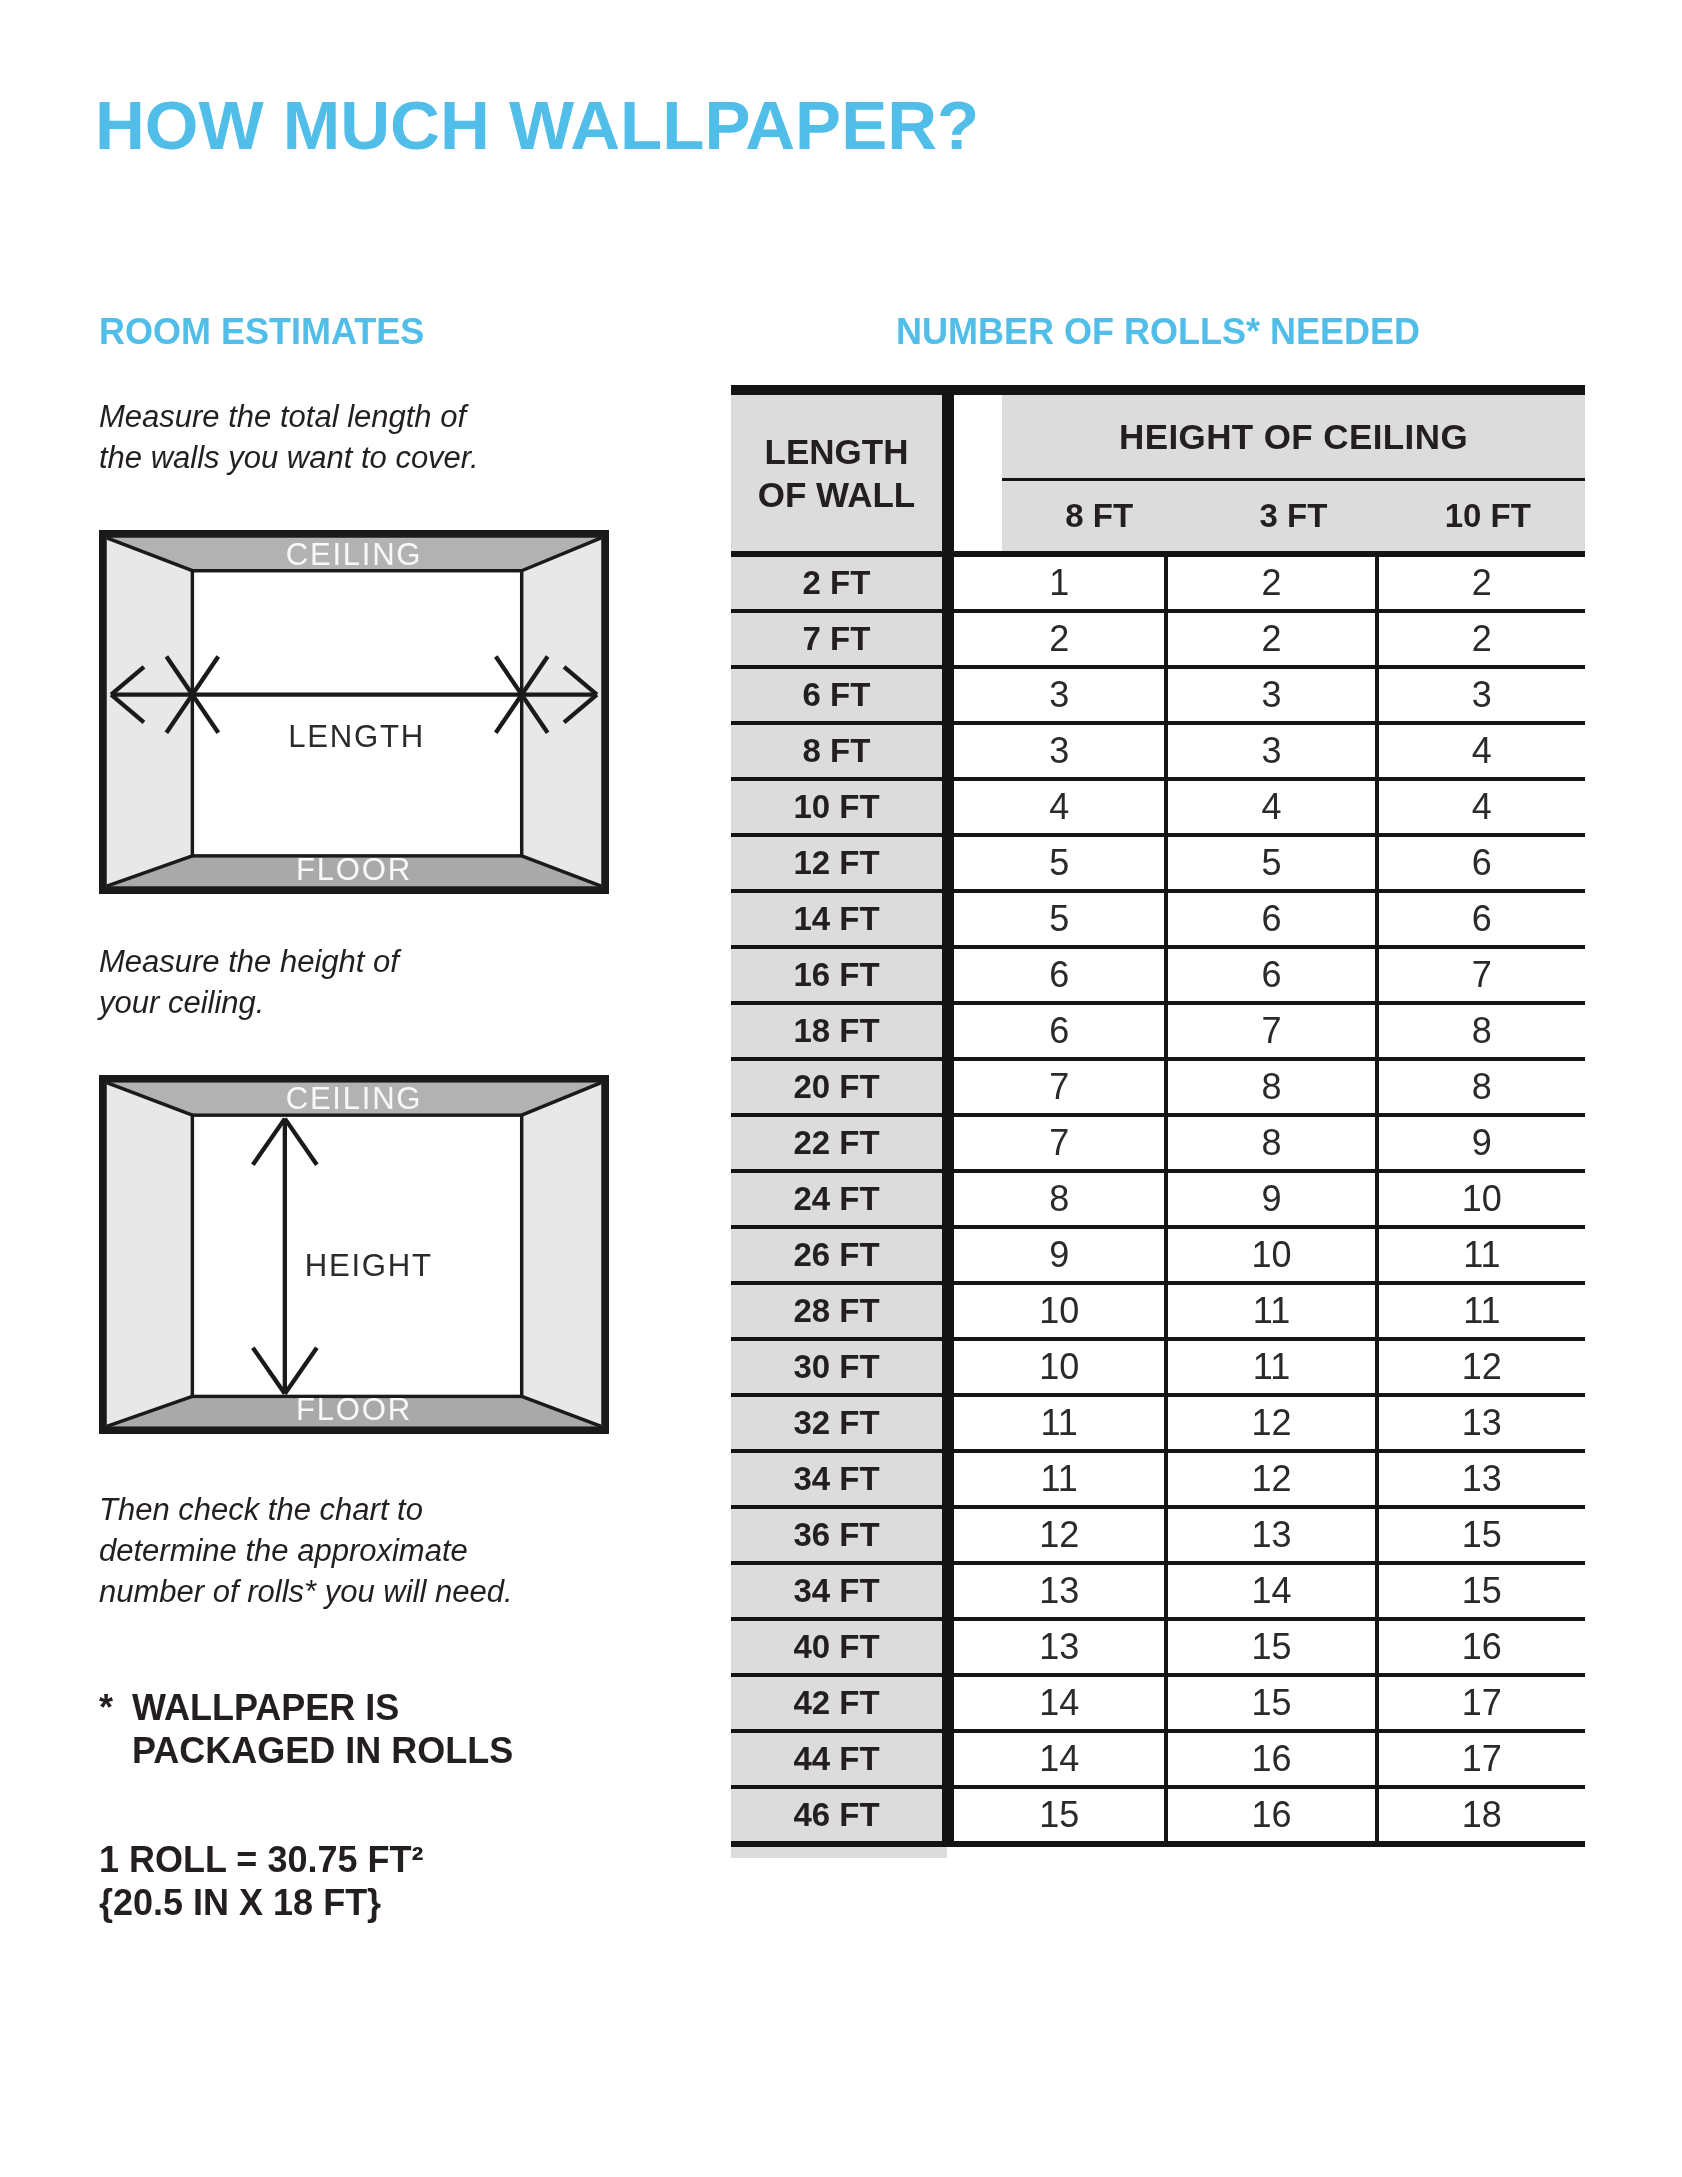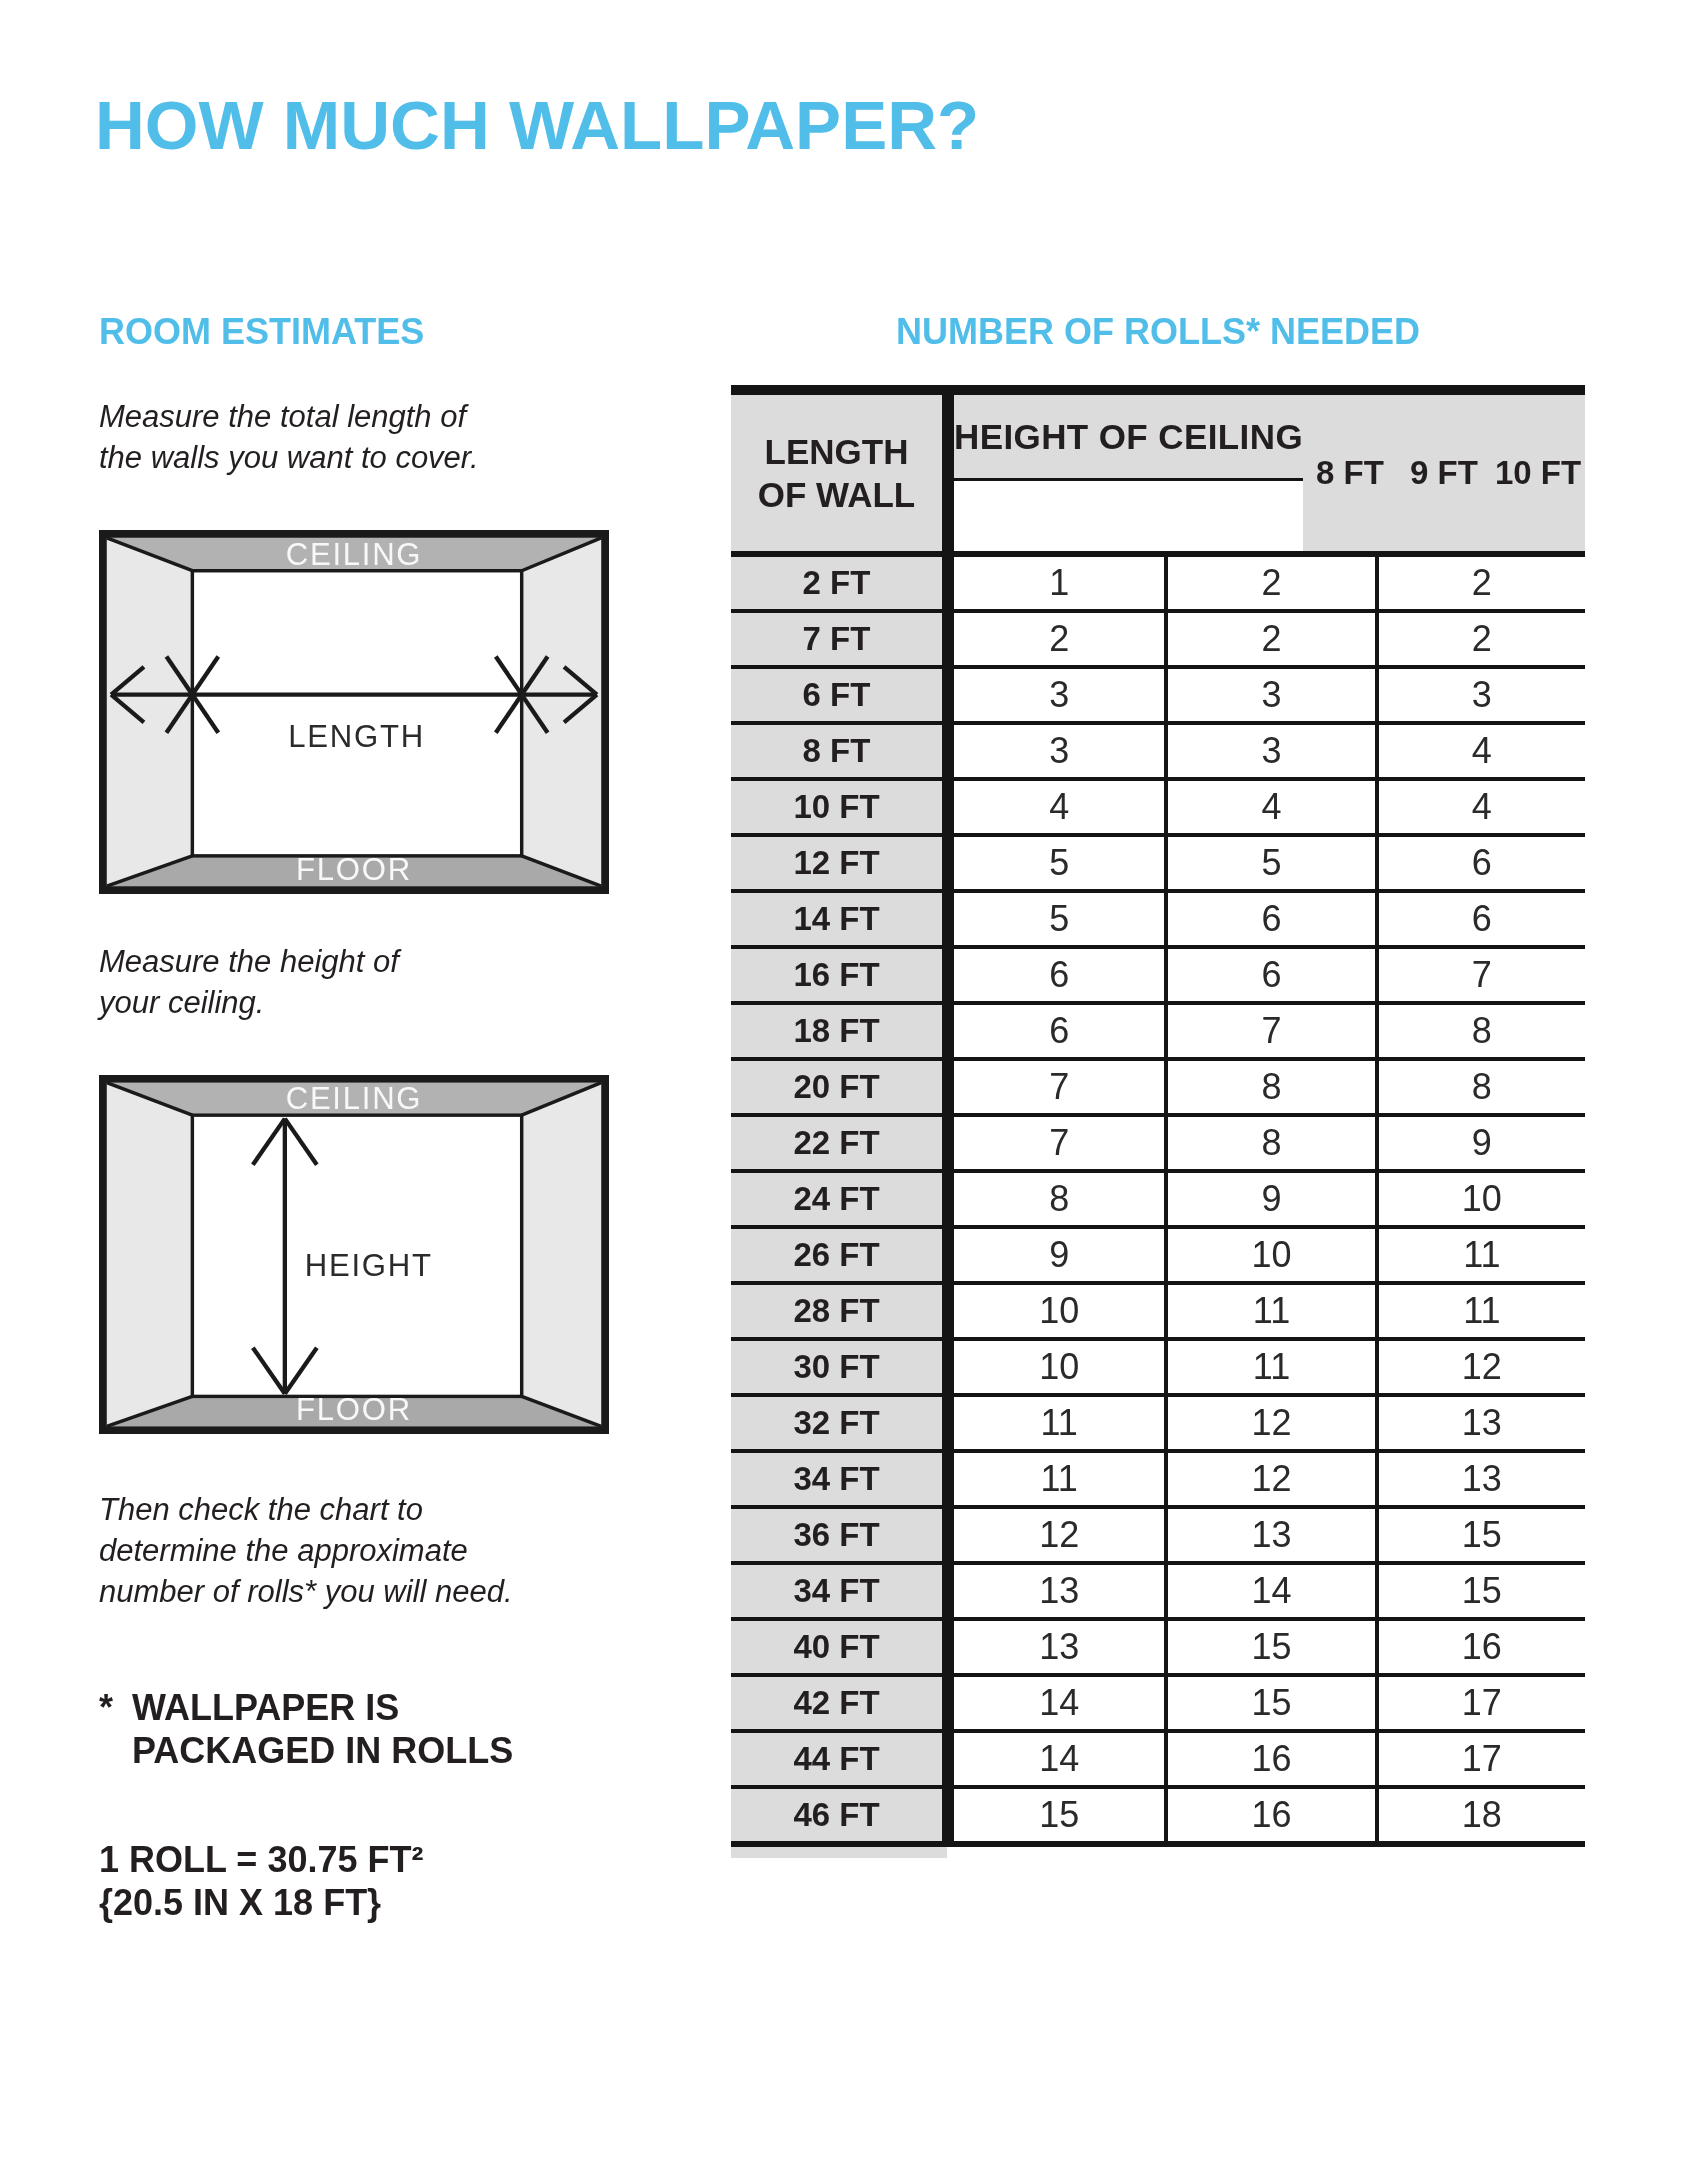--- a/index.html
+++ b/index.html
@@ -58,21 +58,21 @@
   .t-topbar{height:10.4px;}
   .t-midbar{height:5.2px;}
   .t-botbar{height:2.6px;}
   .t-header{display:grid;grid-template-columns:211px 12px 1fr;height:156px;}
   .t-corner{
     background:var(--gray);
     display:flex;flex-direction:column;align-items:center;justify-content:center;
     font-weight:bold;font-size:35px;line-height:43px;
   }
   .t-vdiv{background:var(--line);}
-  .t-headright{display:flex;}
+  .t-headright{display:flex;flex-direction:column;padding-left:48px;}
   .t-group{
     height:86px;background:var(--gray);
     border-bottom:3.5px solid var(--line);
     display:flex;align-items:center;justify-content:center;
     font-weight:bold;font-size:35px;letter-spacing:0.4px;
   }
   .t-subrow{flex:1;background:var(--gray);display:grid;grid-template-columns:1fr 1fr 1fr;}
   .t-subcell{display:flex;align-items:center;justify-content:center;font-weight:bold;font-size:33px;}
   .t-row{
     display:grid;grid-template-columns:211px 12px 1fr 1fr 1fr;
@@ -185,21 +185,21 @@
     <div class="t-header">
       <div class="t-corner">
         <span>LENGTH</span>
         <span>OF WALL</span>
       </div>
       <div class="t-vdiv"></div>
       <div class="t-headright">
         <div class="t-group">HEIGHT OF CEILING</div>
         <div class="t-subrow" id="subrow">
             <div class="t-subcell">8 FT</div>
-            <div class="t-subcell">9 FT</div>
+            <div class="t-subcell">3 FT</div>
             <div class="t-subcell">10 FT</div>
           </div>
       </div>
     </div>
     <div class="t-bar t-midbar"></div>
     <div id="tbody">
         <div class="t-row">
           <div class="t-label">2 FT</div>
           <div class="t-vdiv"></div>
           <div class="t-cell">1</div>

